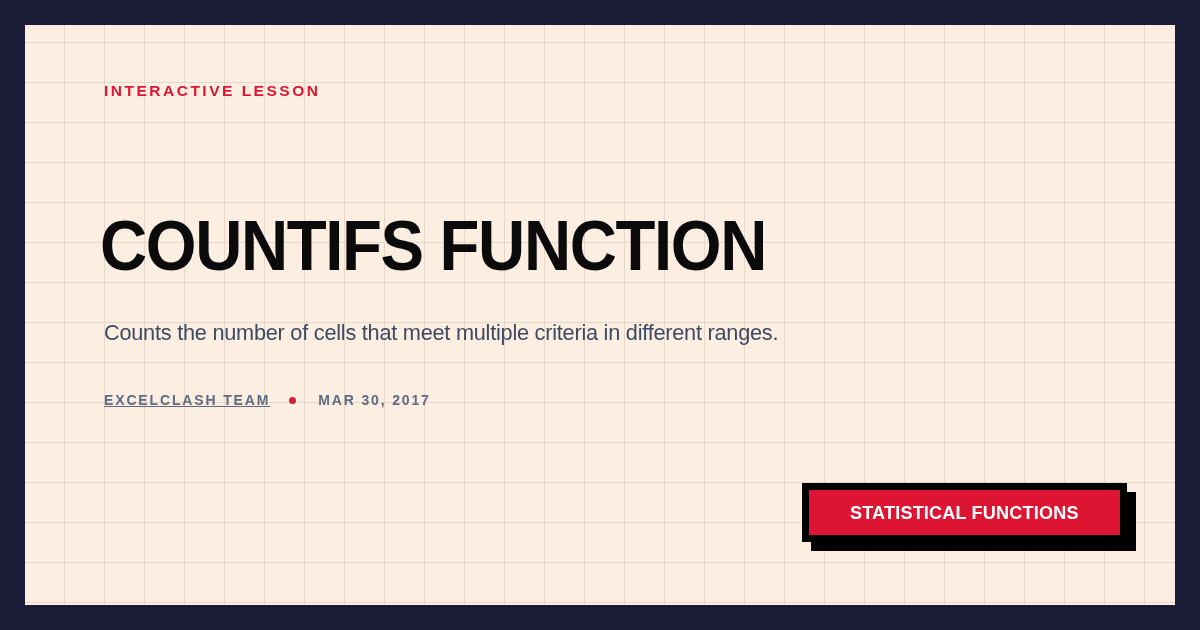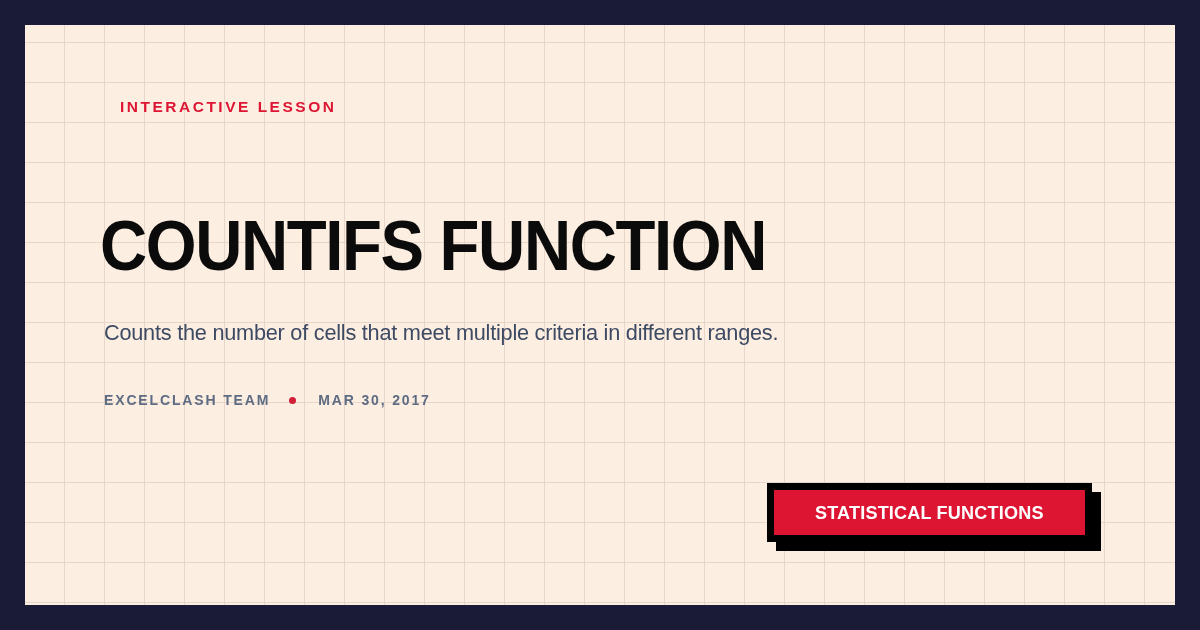--- a/index.html
+++ b/index.html
@@ -41,21 +41,21 @@
     left: 79px;      
     top: 0;
     width: 1000px;
     height: 580px;
   }
 
   .eyebrow {
     position: absolute;
     top: 58px;
     left: 0;
-    margin: 16px;
+    margin: 0;
     color: #DD1533;
     font-size: 15.5px;
     font-weight: 700;
     letter-spacing: 2.5px;
     line-height: 1;
     white-space: nowrap;
   }
 
   .title {
     position: absolute;
@@ -95,37 +95,37 @@
     align-items: center;
     gap: 0;
     color: #5D6B83;
     font-size: 14px;
     font-weight: 700;
     letter-spacing: 1.85px;
     line-height: 1;
     white-space: nowrap;
   }
 
-  .byline .author { color: #5D6B83; }
+  .byline .author { color: #5D6B83; text-decoration: underline; }
   .byline .date   { color: #5D6B83; }
 
   .byline .sep-dot {
     display: inline-block;
     width: 7px;
     height: 7px;
     border-radius: 50%;
     background: #D21E37;
     margin: 0 22px 0 19px;
     flex: 0 0 auto;
   }
 
   
   #badge-wrap {
     position: absolute;
-    left: 742px;   
+    left: 777px;   
     top: 458px;    
     width: 334px;
     height: 68px;
   }
 
   #badge-shadow {
     position: absolute;
     left: 9px;
     top: 9px;
     width: 325px;

